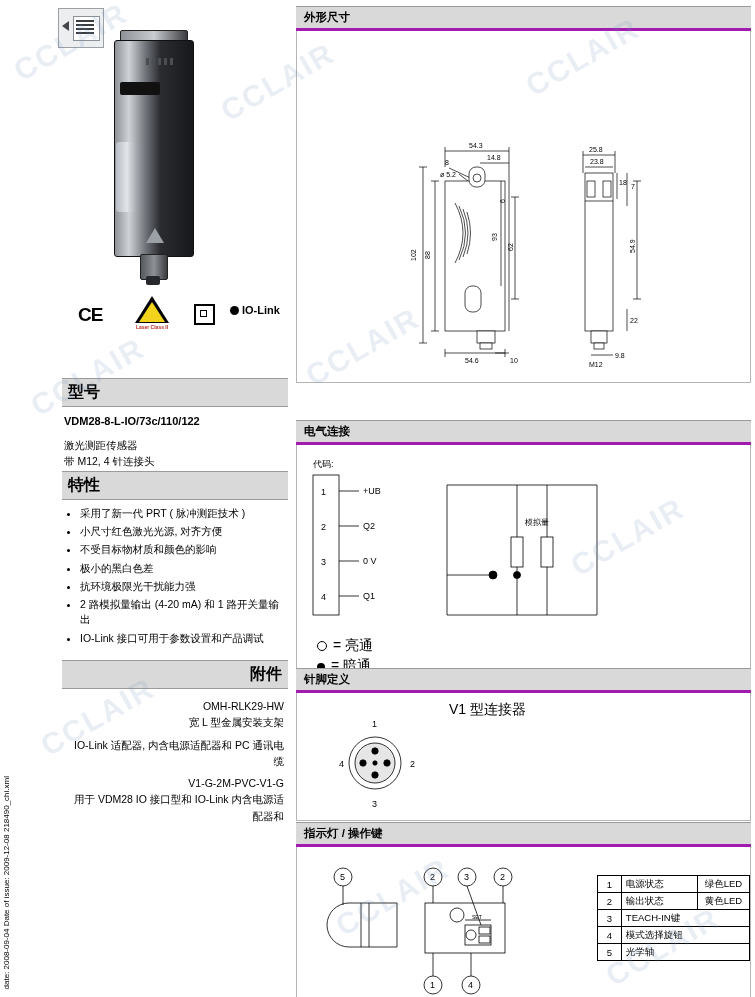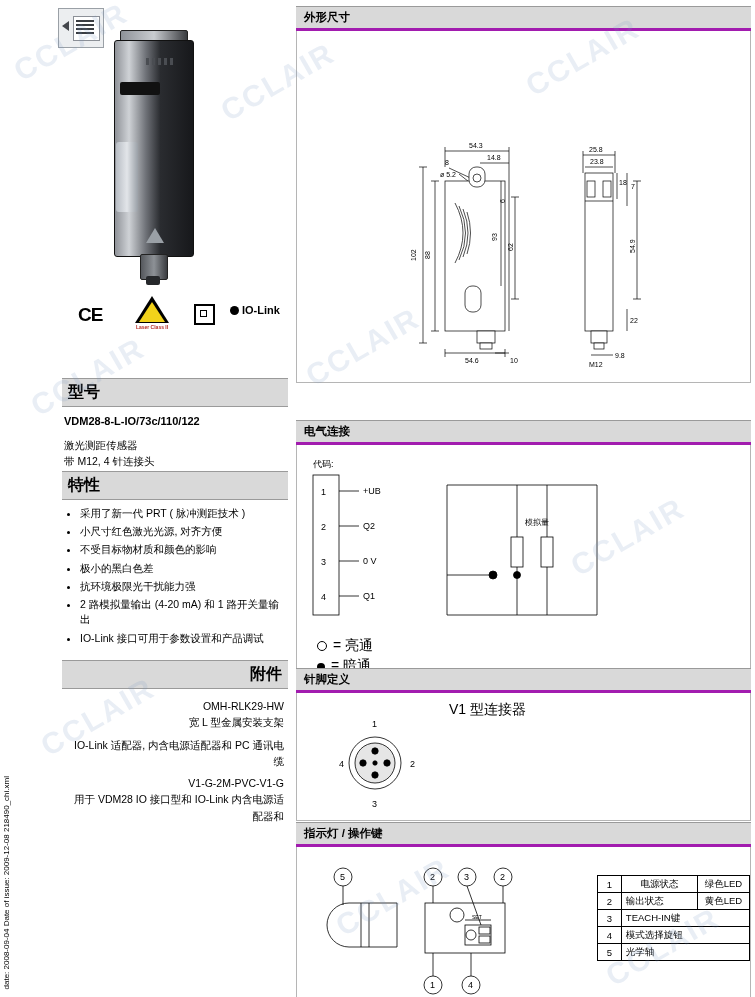--- a/index.html
+++ b/index.html
@@ -574,21 +574,21 @@
             <line x1="126" y1="123" x2="126" y2="100"></line>
             <circle cx="164" cy="132" r="9" fill="#ffffff"></circle>
             <text x="161" y="135" stroke="none" fill="#000">4</text>
             <line x1="164" y1="123" x2="164" y2="100"></line>
           </g>
         </svg>
         <table class="tbl" style="position:absolute; left:300px; top:28px;">
           <tbody>
               <tr>
                 <td style="width:16px;">1</td>
-                <td style="width:74px; text-align:center;">电源状态</td>
+                <td style="width:74px; text-align:left;">电源状态</td>
                 <td style="width:46px;">绿色LED</td>
               </tr>
           <tr>
                 <td>2</td>
                 <td style="text-align:left;">输出状态</td>
                 <td>黄色LED</td>
               </tr>
           <tr>
                 <td>3</td>
                 <td style="text-align:left;" colspan="2">TEACH-IN键</td>

